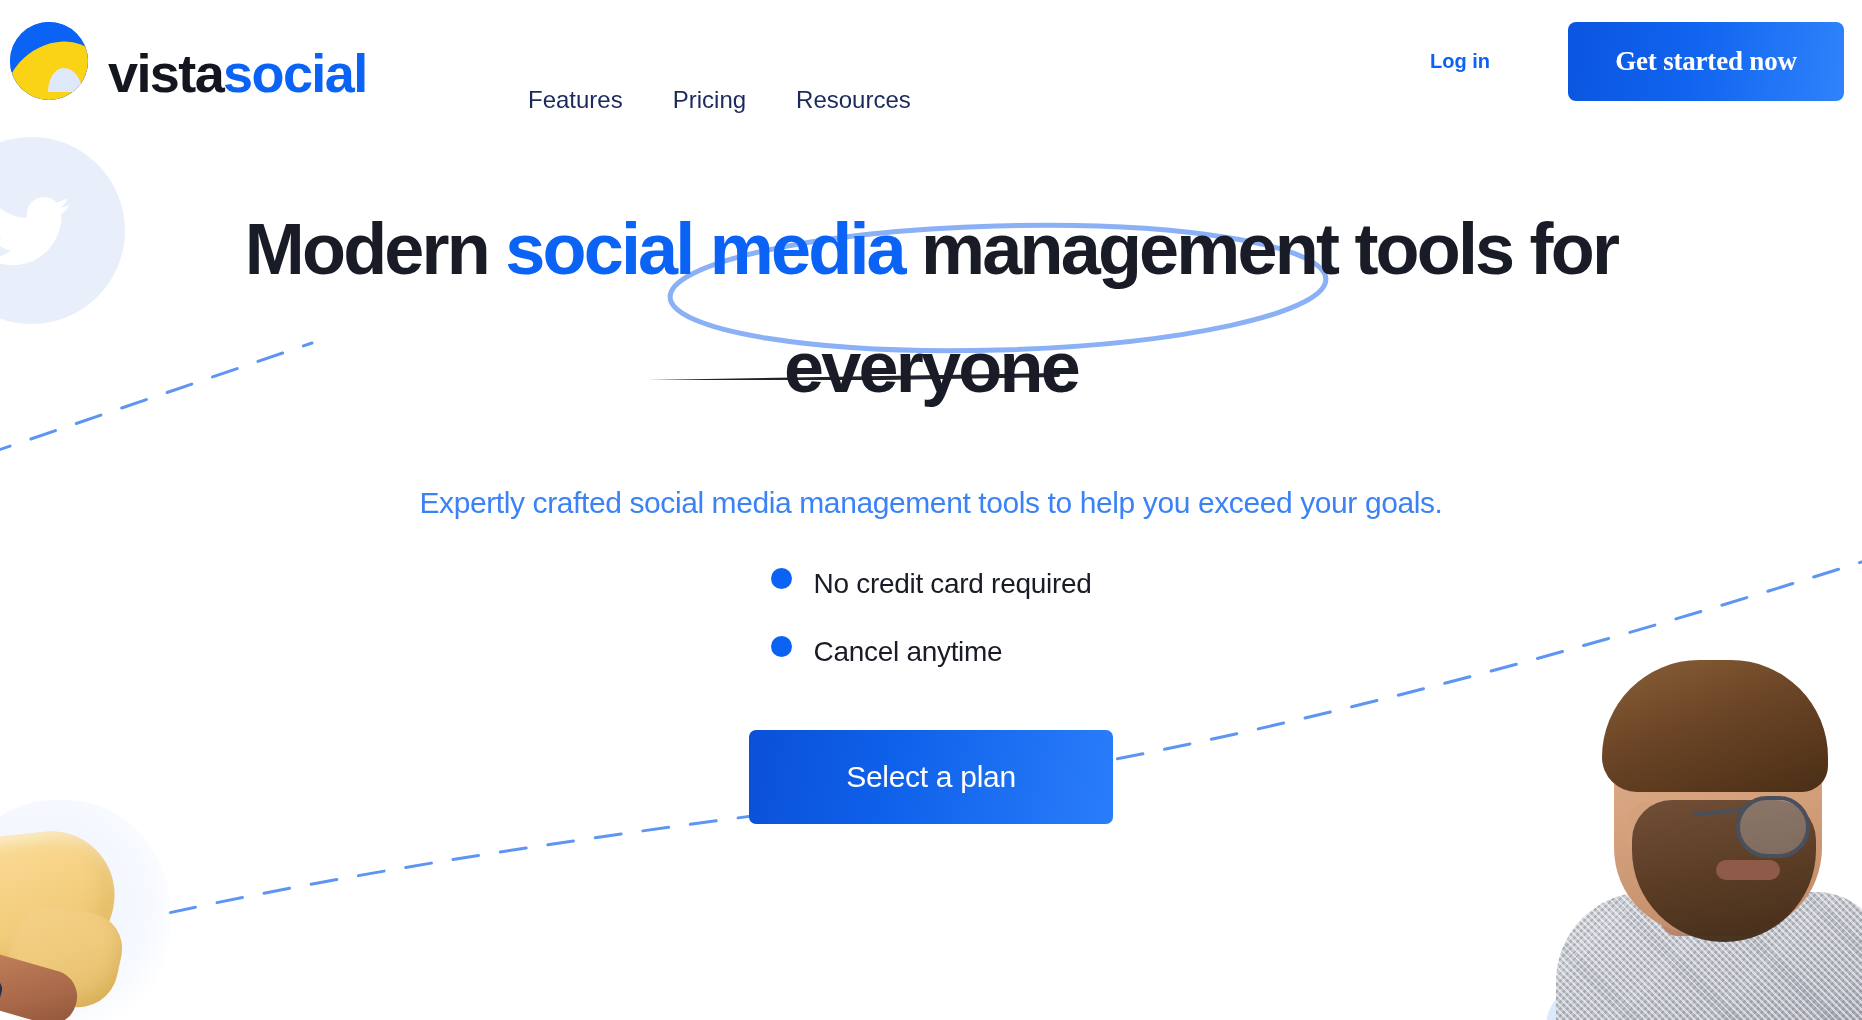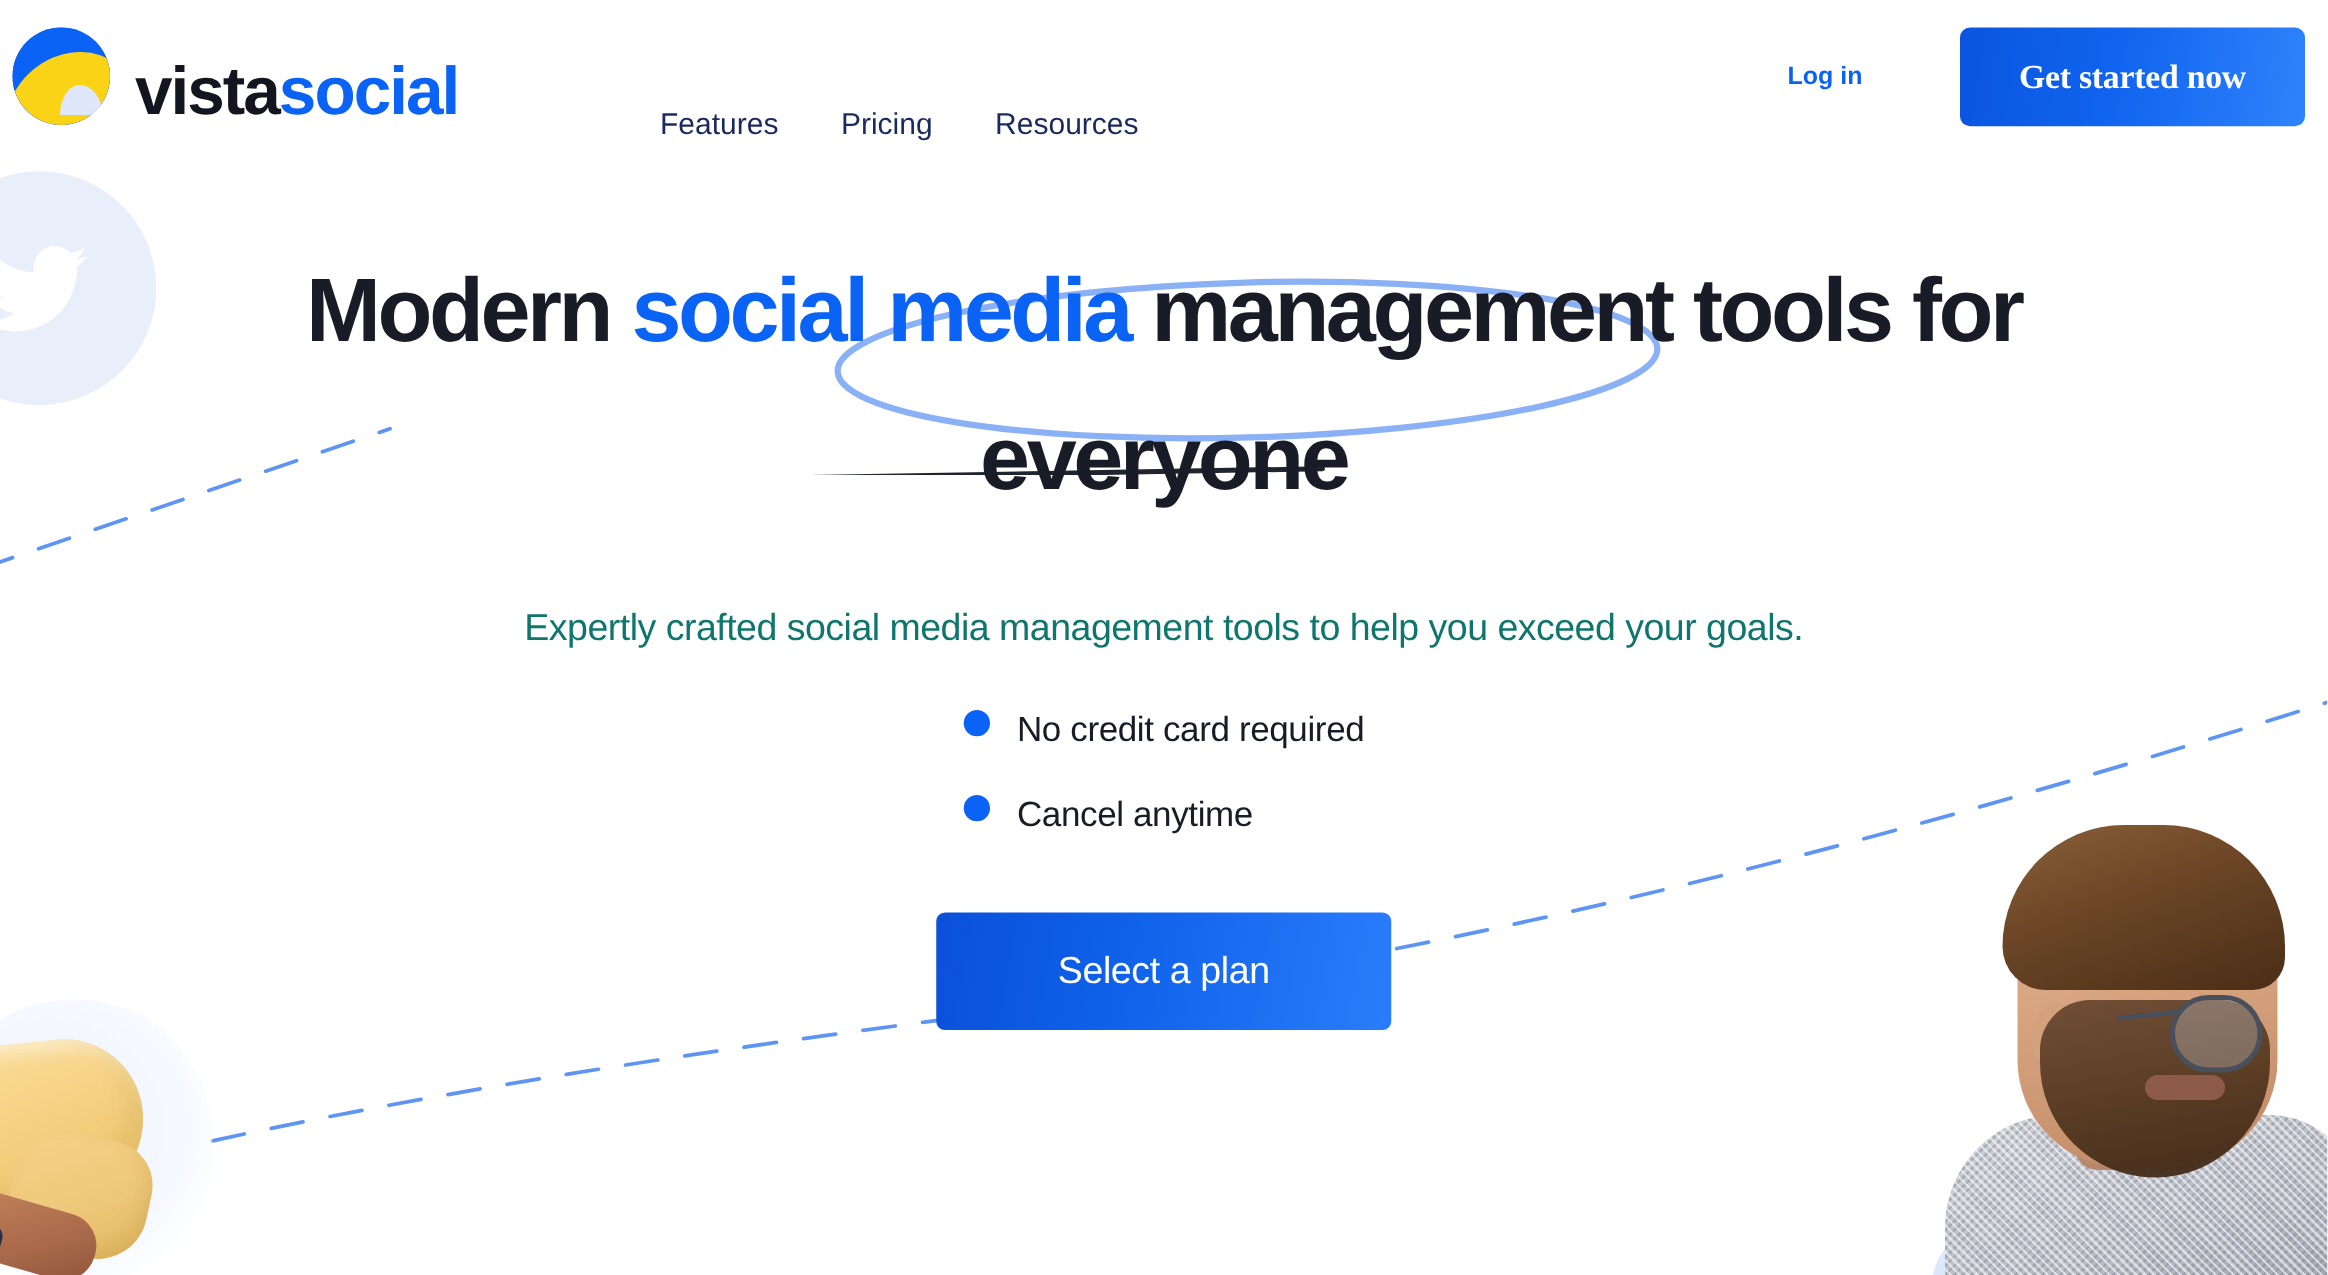--- a/index.html
+++ b/index.html
@@ -346,21 +346,21 @@
     height: 220px;
     z-index: 1;
     pointer-events: none;
   }
 
   .subhead {
     margin-top: 56px;
     font-size: 30px;
     line-height: 42px;
     font-weight: 400;
-    color: #0f766e;
+    color: #3b82f6;
     letter-spacing: -0.4px;
   }
 
   .benefits {
     margin-top: 44px;
     list-style: none;
     display: inline-block;
     text-align: left;
   }
   .benefit {

